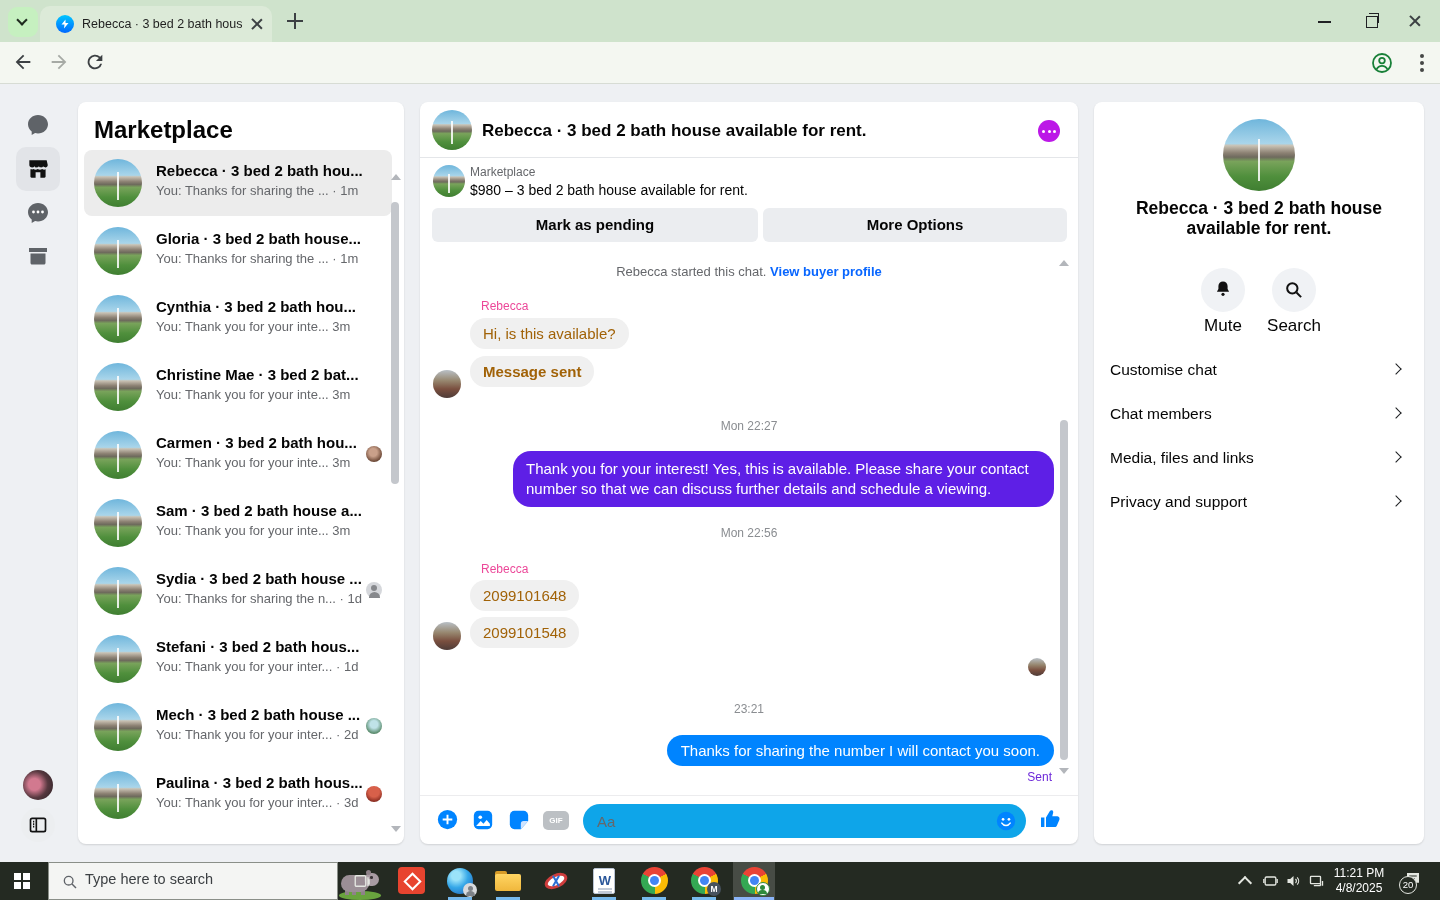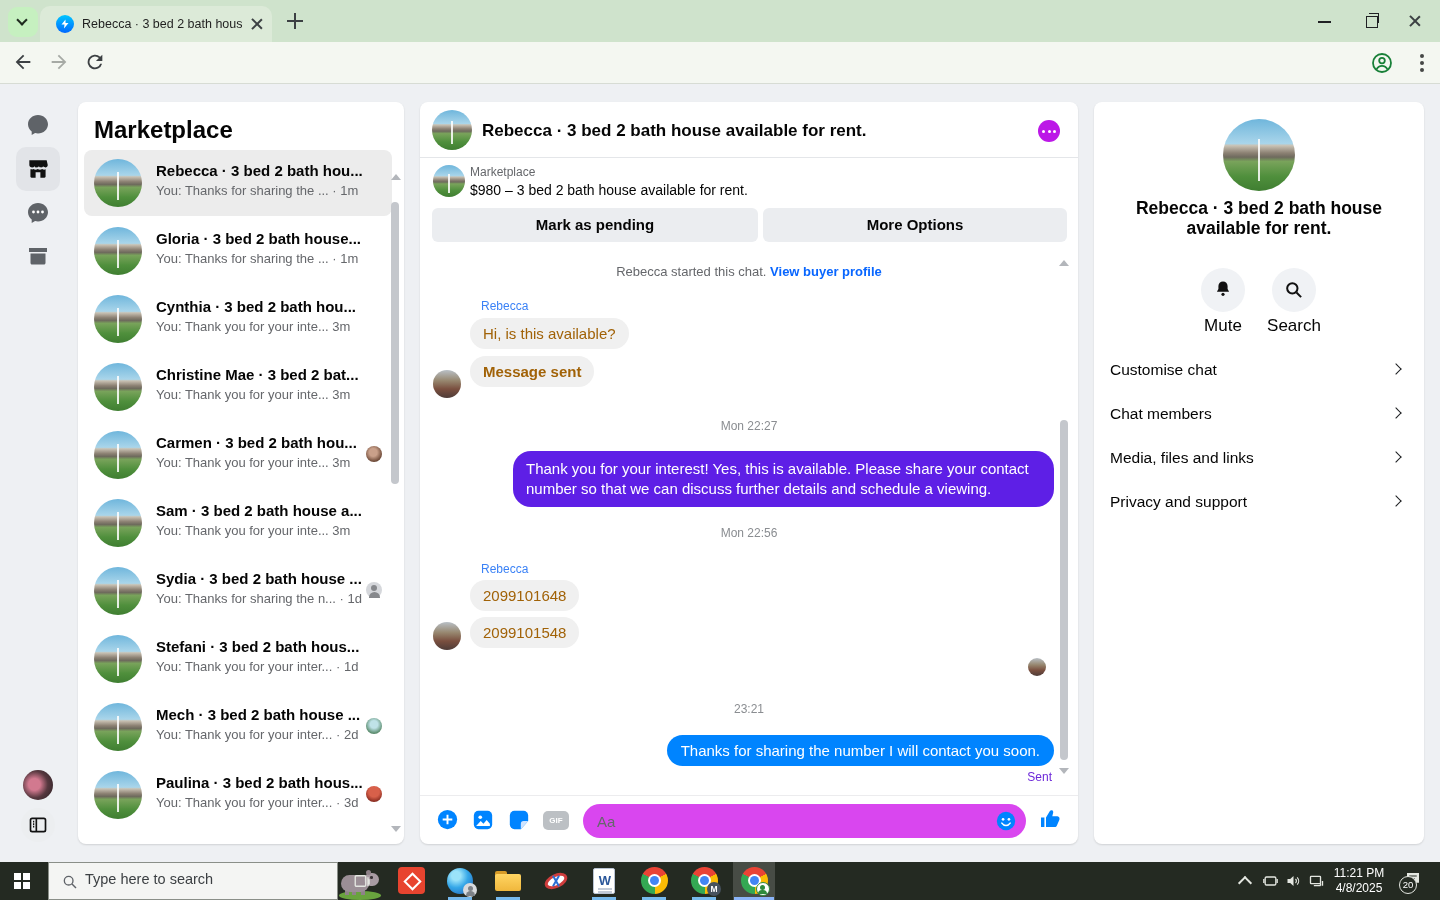--- a/index.html
+++ b/index.html
@@ -78,33 +78,33 @@
   .ch-header { position:absolute; left:0; top:0; width:658px; height:56px; border-bottom:1px solid #e4e6e9; }
   .ch-title { position:absolute; left:62px; top:19px; font-size:17px; font-weight:bold; color:#050505; }
   .dots-btn { position:absolute; right:18px; top:18px; width:22px; height:22px; border-radius:50%; background:#bc18e7; }
   .dots-btn i { position:absolute; top:9.5px; width:3px; height:3px; border-radius:50%; background:#fff; }
   .banner-app { position:absolute; left:50px; top:63px; font-size:12px; color:#65676b; }
   .banner-listing { position:absolute; left:50px; top:80px; font-size:14px; color:#050505; }
   .banner-btn { position:absolute; top:106px; height:34px; border-radius:6px; background:#ebedf0; border:none;
     font-family:inherit; font-size:15px; font-weight:bold; color:#050505; text-align:center; line-height:34px; }
   .sys-row { position:absolute; left:0; top:162px; width:658px; text-align:center; font-size:13px; color:#65676b; }
   .sys-link { color:#0866ff; font-weight:bold; }
-  .msg-label { position:absolute; left:61px; font-size:12px; color:#3b82f6; }
+  .msg-label { position:absolute; left:61px; font-size:12px; color:#ec4899; }
   .bub { position:absolute; border-radius:18px; font-size:15px; }
   .bub-in { left:50px; background:#f0f0f0; color:#a16207; padding:7px 13px; }
   .msg-av { left:13px; width:28px; height:28px; }
   .tdiv { position:absolute; left:0; width:658px; text-align:center; font-size:12px; color:#8a8d91; }
   .bub-purple { right:24px; background:#5e1fe6; color:#fff; padding:8px 13px; width:541px; line-height:20px; }
   .bub-blue { right:24px; background:#0084ff; color:#fff; padding:7px 14px; }
   .seen-av { left:608px; top:556px; width:18px; height:18px; }
   .sent-lbl { position:absolute; right:26px; top:668px; font-size:12px; color:#6d28d9; }
 
   .composer { position:absolute; left:0; top:693px; width:658px; height:49px; border-top:1px solid #ececee; }
   .comp-ic { position:absolute; top:13px; }
-  .comp-input { position:absolute; left:163px; top:8px; width:443px; height:34px; border-radius:17px; background:#d946ef; border:none;
+  .comp-input { position:absolute; left:163px; top:8px; width:443px; height:34px; border-radius:17px; background:#0ea5e9; border:none;
     padding:0 36px 0 14px; font-family:inherit; font-size:15px; color:#050505; outline:none; }
   .comp-input::placeholder { color:#65676b; }
   .gif-ic { width:26px; height:19px; border-radius:5px; background:#bcc0c4; color:#fff; font-size:8px; font-weight:bold; text-align:center; line-height:19px; }
 
   
   .dt-av { left:129px; top:17px; width:72px; height:72px; }
   .dt-title { position:absolute; left:25px; top:96px; width:280px; text-align:center; font-size:17.5px; font-weight:bold; color:#050505; line-height:20px; }
   .dt-actbtn { position:absolute; top:166px; width:44px; height:44px; border-radius:50%; background:#f0f2f5; }
   .dt-actlbl { position:absolute; top:214px; width:80px; text-align:center; font-size:17px; color:#050505; }
   .dt-row { position:absolute; left:0; width:330px; height:44px; }

